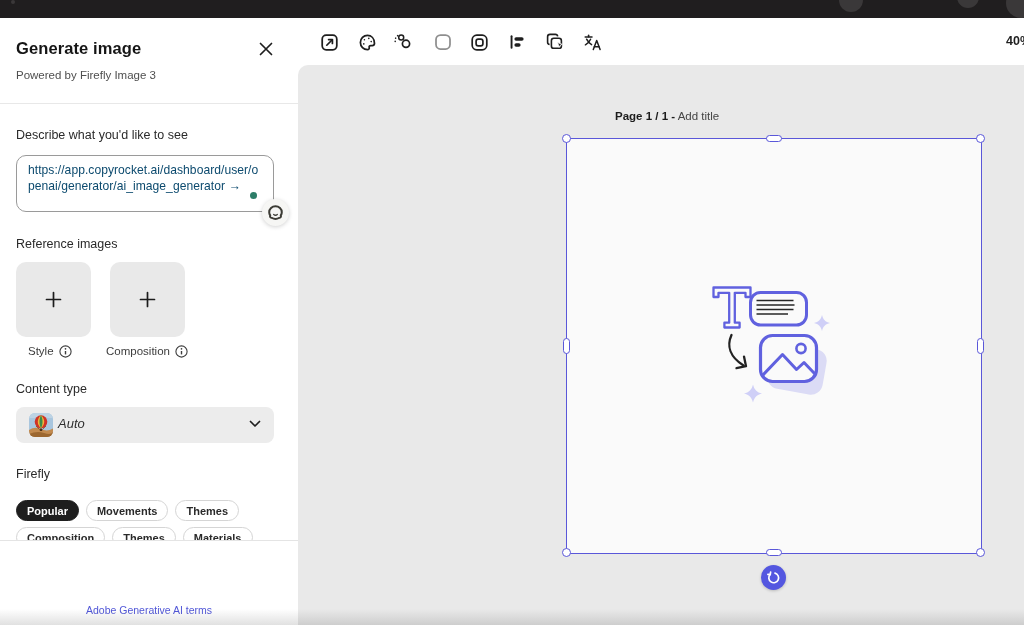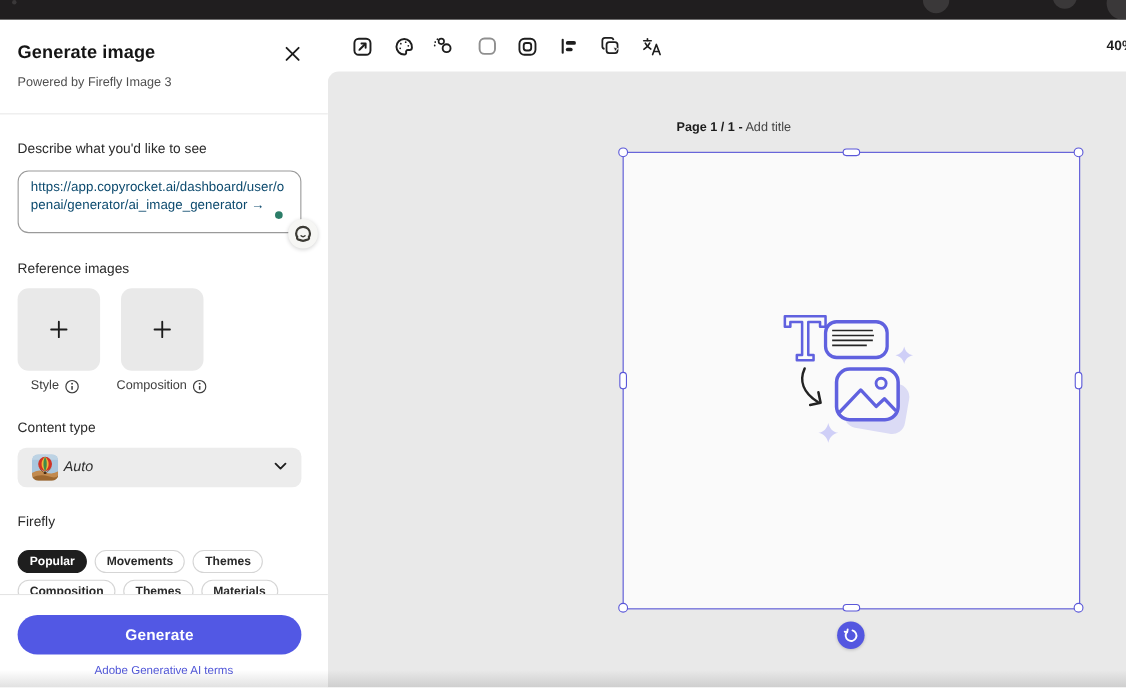--- a/index.html
+++ b/index.html
@@ -264,19 +264,18 @@
     <div class="chips">
       <button class="chip selected">Popular</button>
       <button class="chip">Movements</button>
       <button class="chip">Themes</button>
       <button class="chip">Composition</button>
       <button class="chip">Themes</button>
       <button class="chip">Materials</button>
     </div>
 
     <div class="panel-footer">
-      <button class="generate-btn">Generate</button>
       <a class="terms-link">Adobe Generative AI terms</a>
     </div>
   </aside>
 
   <div class="bottom-fade"></div>
 </div>
 
 </body></html>

